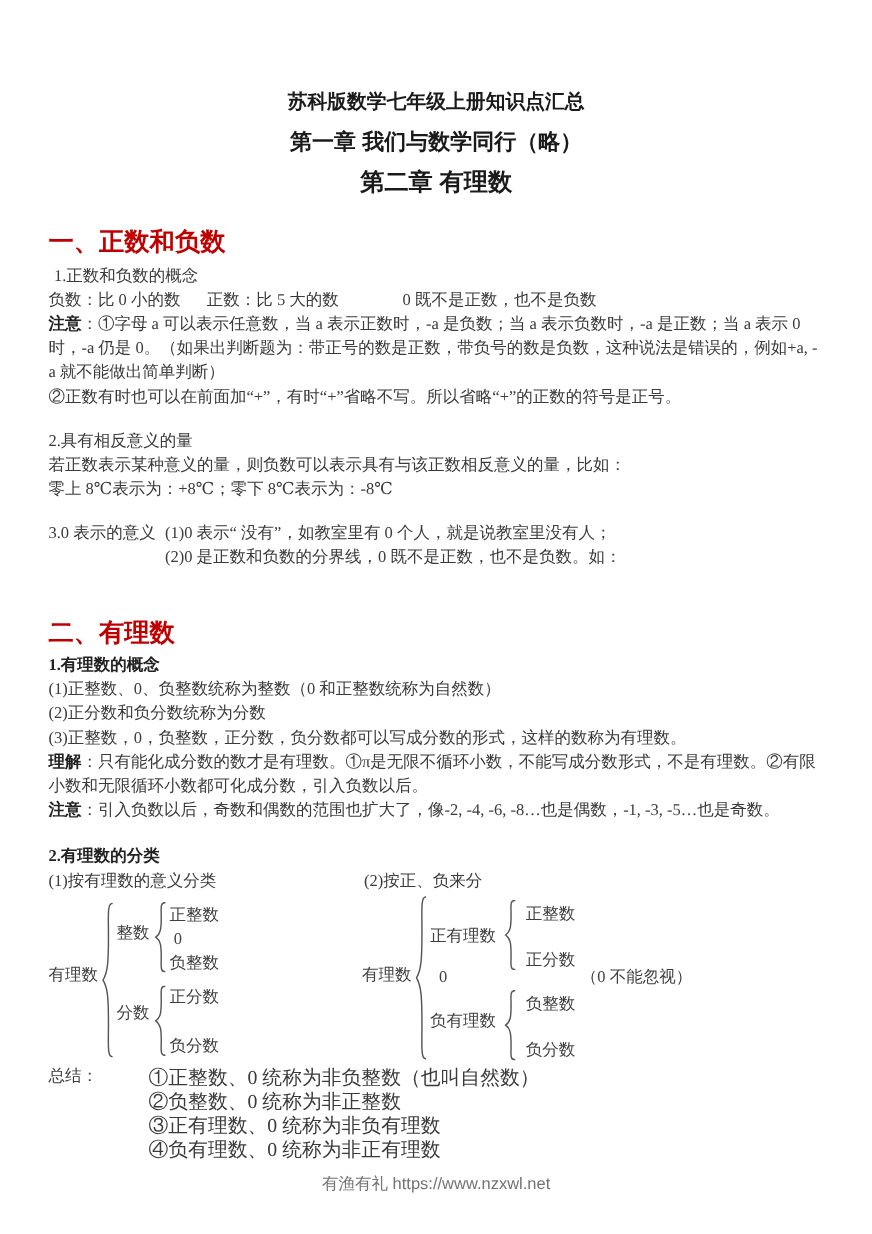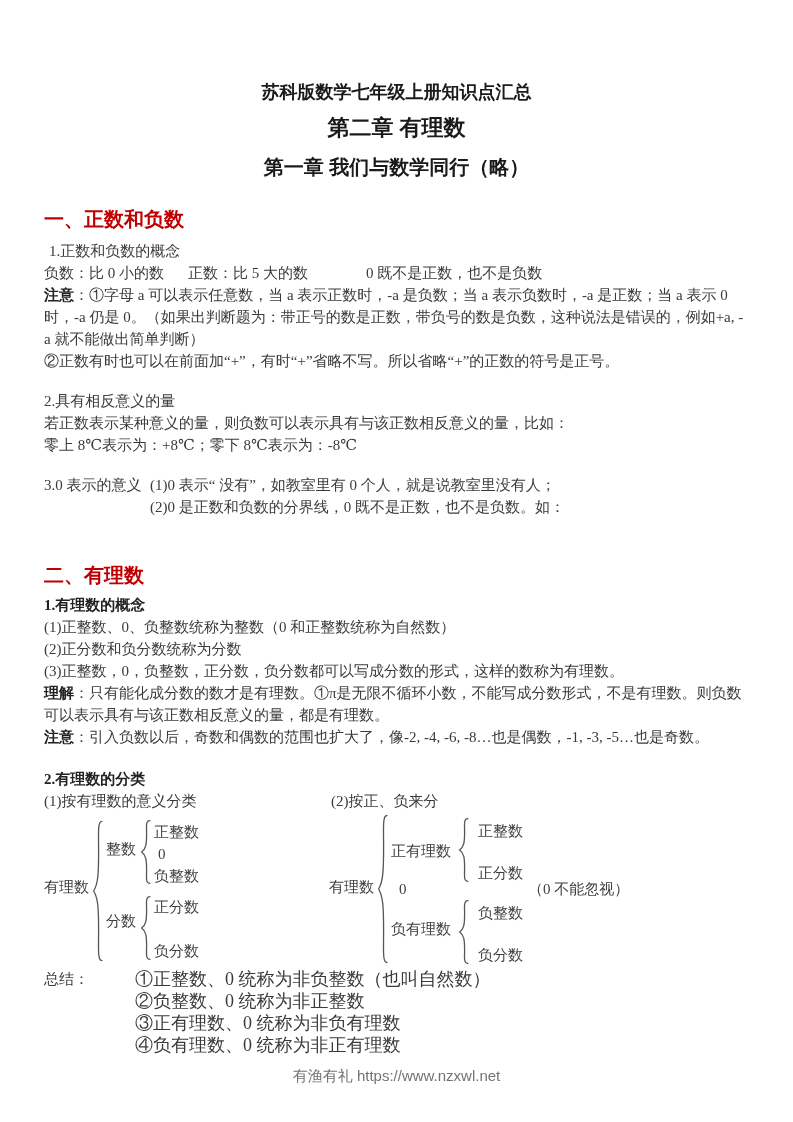--- a/index.html
+++ b/index.html
@@ -14,21 +14,21 @@
   }
   .content{padding:80px 44px 0 44px;}
   .doc-title{
     text-align:center;font-weight:bold;color:#1a1a1a;
     font-family:"Liberation Sans","DejaVu Sans",sans-serif;
   }
   .t1{font-size:18px;line-height:24px;}
   .t2{font-size:20px;line-height:26px;margin-top:12px;}
   .t3{font-size:22px;line-height:28px;margin-top:10px;}
   .sec-heading{
-    color:#c00000;font-weight:bold;font-size:20px;line-height:26px;
+    color:#c00000;font-weight:bold;font-size:23px;line-height:26px;
     font-family:"Liberation Sans","DejaVu Sans",sans-serif;
   }
   .sec1-heading{margin-top:26px;}
   .sec2-heading{margin-top:44px;}
   .para{font-size:15px;line-height:22px;}
   .b{font-weight:bold;color:#222;}
   .sub-bold{font-weight:bold;color:#222;font-size:15px;line-height:22px;}
   .mt6{margin-top:6px;}
   .mt8{margin-top:8px;}
   .mt18{margin-top:18px;}
@@ -54,22 +54,22 @@
     font-family:"Liberation Sans","DejaVu Sans",sans-serif;
   }
 </style>
 </head>
 <body>
 
 <div class="page">
   <div class="content">
 
     <div class="doc-title t1">苏科版数学七年级上册知识点汇总</div>
+    <div class="doc-title t2">第一章 我们与数学同行（略）</div>
     <div class="doc-title t3">第二章 有理数</div>
-    <div class="doc-title t2">第一章 我们与数学同行（略）</div>
 
     <div class="sec-heading sec1-heading">一、正数和负数</div>
 
     <div class="para mt8 indent1">1.正数和负数的概念</div>
 
     <div class="para defs-line">
       <span class="gap1">负数：比 0 小的数</span><span class="gap2">正数：比 5 大的数</span><span>0 既不是正数，也不是负数</span>
     </div>
 
     <div class="para">
@@ -90,21 +90,21 @@
     </div>
 
     <div class="sec-heading sec2-heading">二、有理数</div>
 
     <div class="sub-bold mt6">1.有理数的概念</div>
     <div class="para">(1)正整数、0、负整数统称为整数（0 和正整数统称为自然数）</div>
     <div class="para">(2)正分数和负分数统称为分数</div>
     <div class="para">(3)正整数，0，负整数，正分数，负分数都可以写成分数的形式，这样的数称为有理数。</div>
 
     <div class="para">
-      <span class="b">理解</span><span>：只有能化成分数的数才是有理数。①π是无限不循环小数，不能写成分数形式，不是有理数。则负数可以表示具有与该正数相反意义的量，都是有理数。</span>
+      <span class="b">理解</span><span>：只有能化成分数的数才是有理数。①π是无限不循环小数，不能写成分数形式，不是有理数。②有限小数和无限循环小数都可化成分数，引入负数以后。</span>
     </div>
     <div class="para">
       <span class="b">注意</span><span>：引入负数以后，奇数和偶数的范围也扩大了，像-2, -4, -6, -8…也是偶数，-1, -3, -5…也是奇数。</span>
     </div>
 
     <div class="sub-bold mt20">2.有理数的分类</div>
     <div class="para classify-line">
       <span class="c1">(1)按有理数的意义分类</span>
       <span class="c2">(2)按正、负来分</span>
     </div>

